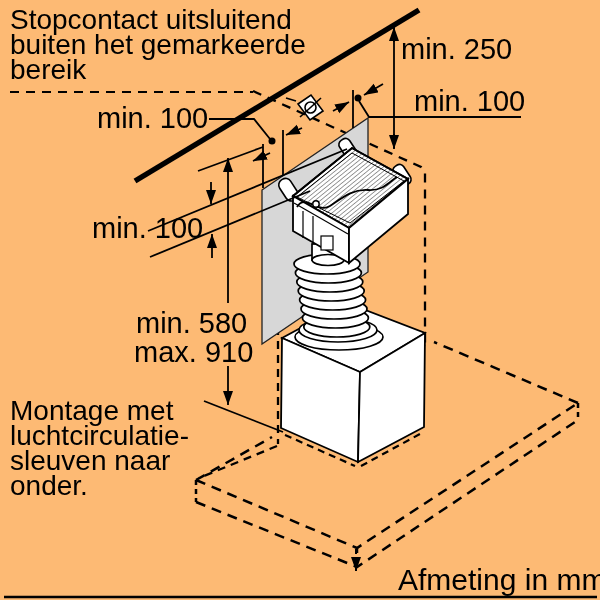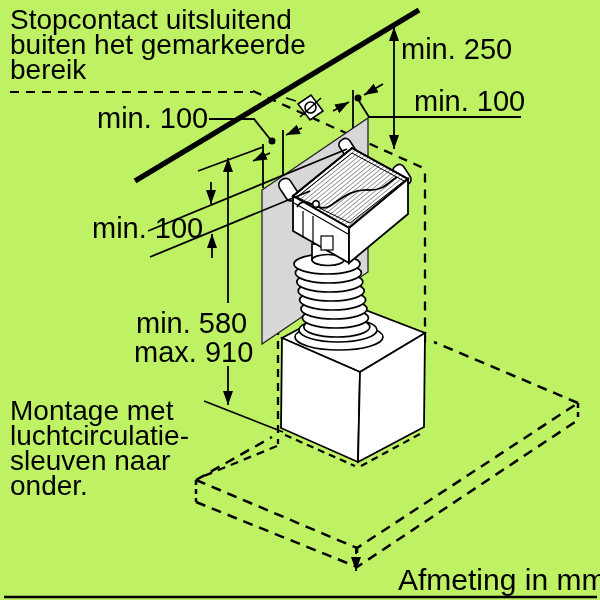--- a/index.html
+++ b/index.html
@@ -1,16 +1,16 @@
 <!DOCTYPE html>
 <html><head>
 <meta charset="utf-8">
 <style>
   html,body{margin:0;padding:0;background:#fff;}
-  .stage{width:600px;height:600px;position:relative;overflow:hidden;background:#bef264;}
+  .stage{width:600px;height:600px;position:relative;overflow:hidden;background:#fdba74;}
   svg{display:block;}
   text{font-family:"Liberation Sans","DejaVu Sans",sans-serif;fill:#000;}
   .body-txt{font-size:28px;}
   .dim-txt{font-size:29px;}
   .foot-txt{font-size:30px;}
 </style>
 </head>
 <body>
 
 <div class="stage">

